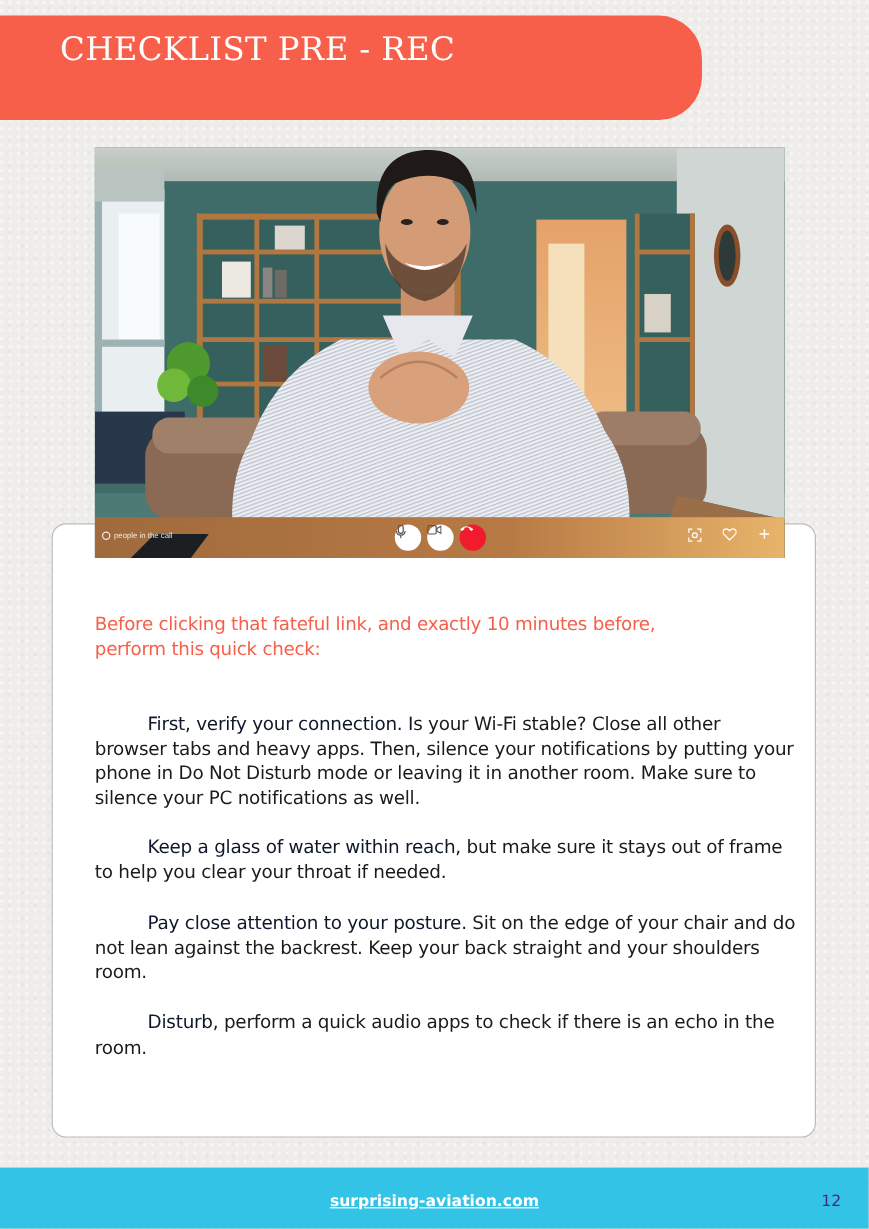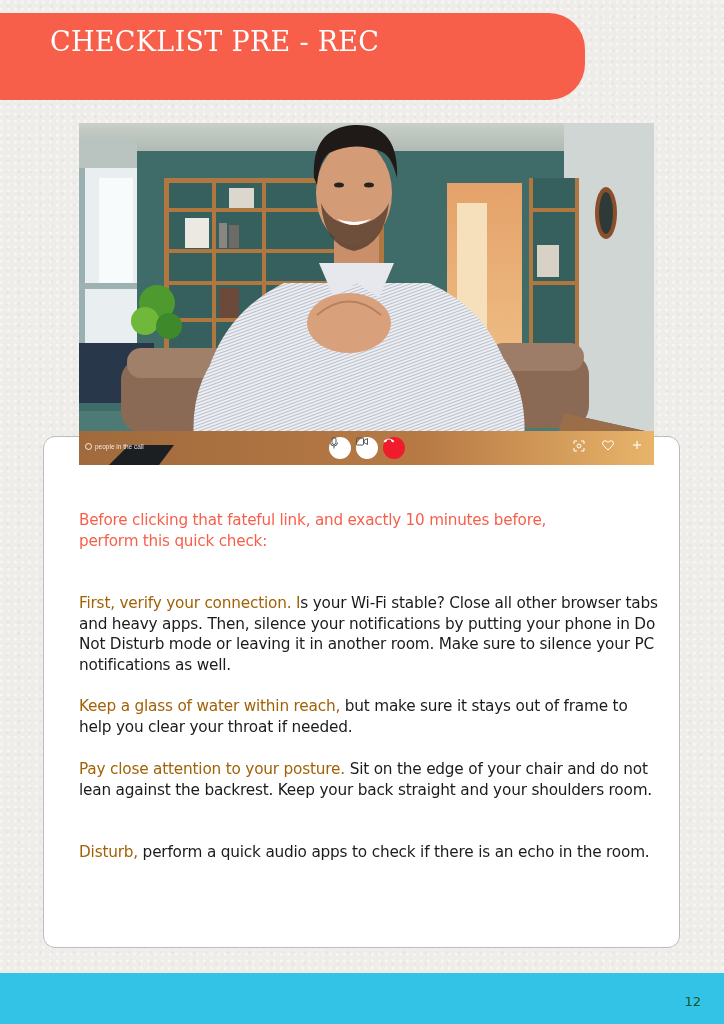--- a/index.html
+++ b/index.html
@@ -58,32 +58,32 @@
     font-family: "DejaVu Sans", sans-serif;
   }
   .intro {
     color: #f75f4a; font-weight: normal; font-size: 15.2px; line-height: 21px;
     width: 500px; letter-spacing: -0.2px;
   }
   .para {
     position: absolute; left: 0; width: 585px;
     font-size: 15.3px; line-height: 20.6px; color: #1b1b1b; letter-spacing: -0.2px;
   }
-  .hl { color: #a16207; }
+  .hl { color: #0f172a; margin-left: 44px; }
   .footer {
     position: absolute; left: 0; top: 973px; width: 724px; height: 51px;
     background: #33c3e6;
   }
   .footer-link {
     position: absolute; left: 0; width: 100%; top: 21px; text-align: center;
     color: #ffffff; font-weight: bold; font-size: 13px; text-decoration: underline;
     font-family: "DejaVu Sans", sans-serif;
   }
   .page-num {
-    position: absolute; right: 23px; top: 21px; font-size: 13px; color: #14532d;
+    position: absolute; right: 23px; top: 21px; font-size: 13px; color: #4c1d95;
     font-family: "DejaVu Sans", sans-serif;
   }
 </style>
 </head>
 <body>
 
 <div class="banner">
   <h1 class="banner-title">CHECKLIST PRE - REC</h1>
 </div>
 
@@ -252,14 +252,15 @@
   </p>
   <p class="para" style="top:249px">
     <span class="hl">Pay close attention to your posture.</span><span> Sit on the edge of your chair and do not lean against the backrest. Keep your back straight and your shoulders room.</span>
   </p>
   <p class="para" style="top:332px">
     <span class="hl">Disturb,</span><span> perform a quick audio apps to check if there is an echo in the room.</span>
   </p>
 </div>
 
 <div class="footer">
+  <a class="footer-link">surprising-aviation.com</a>
   <span class="page-num">12</span>
 </div>
 
 </body></html>

